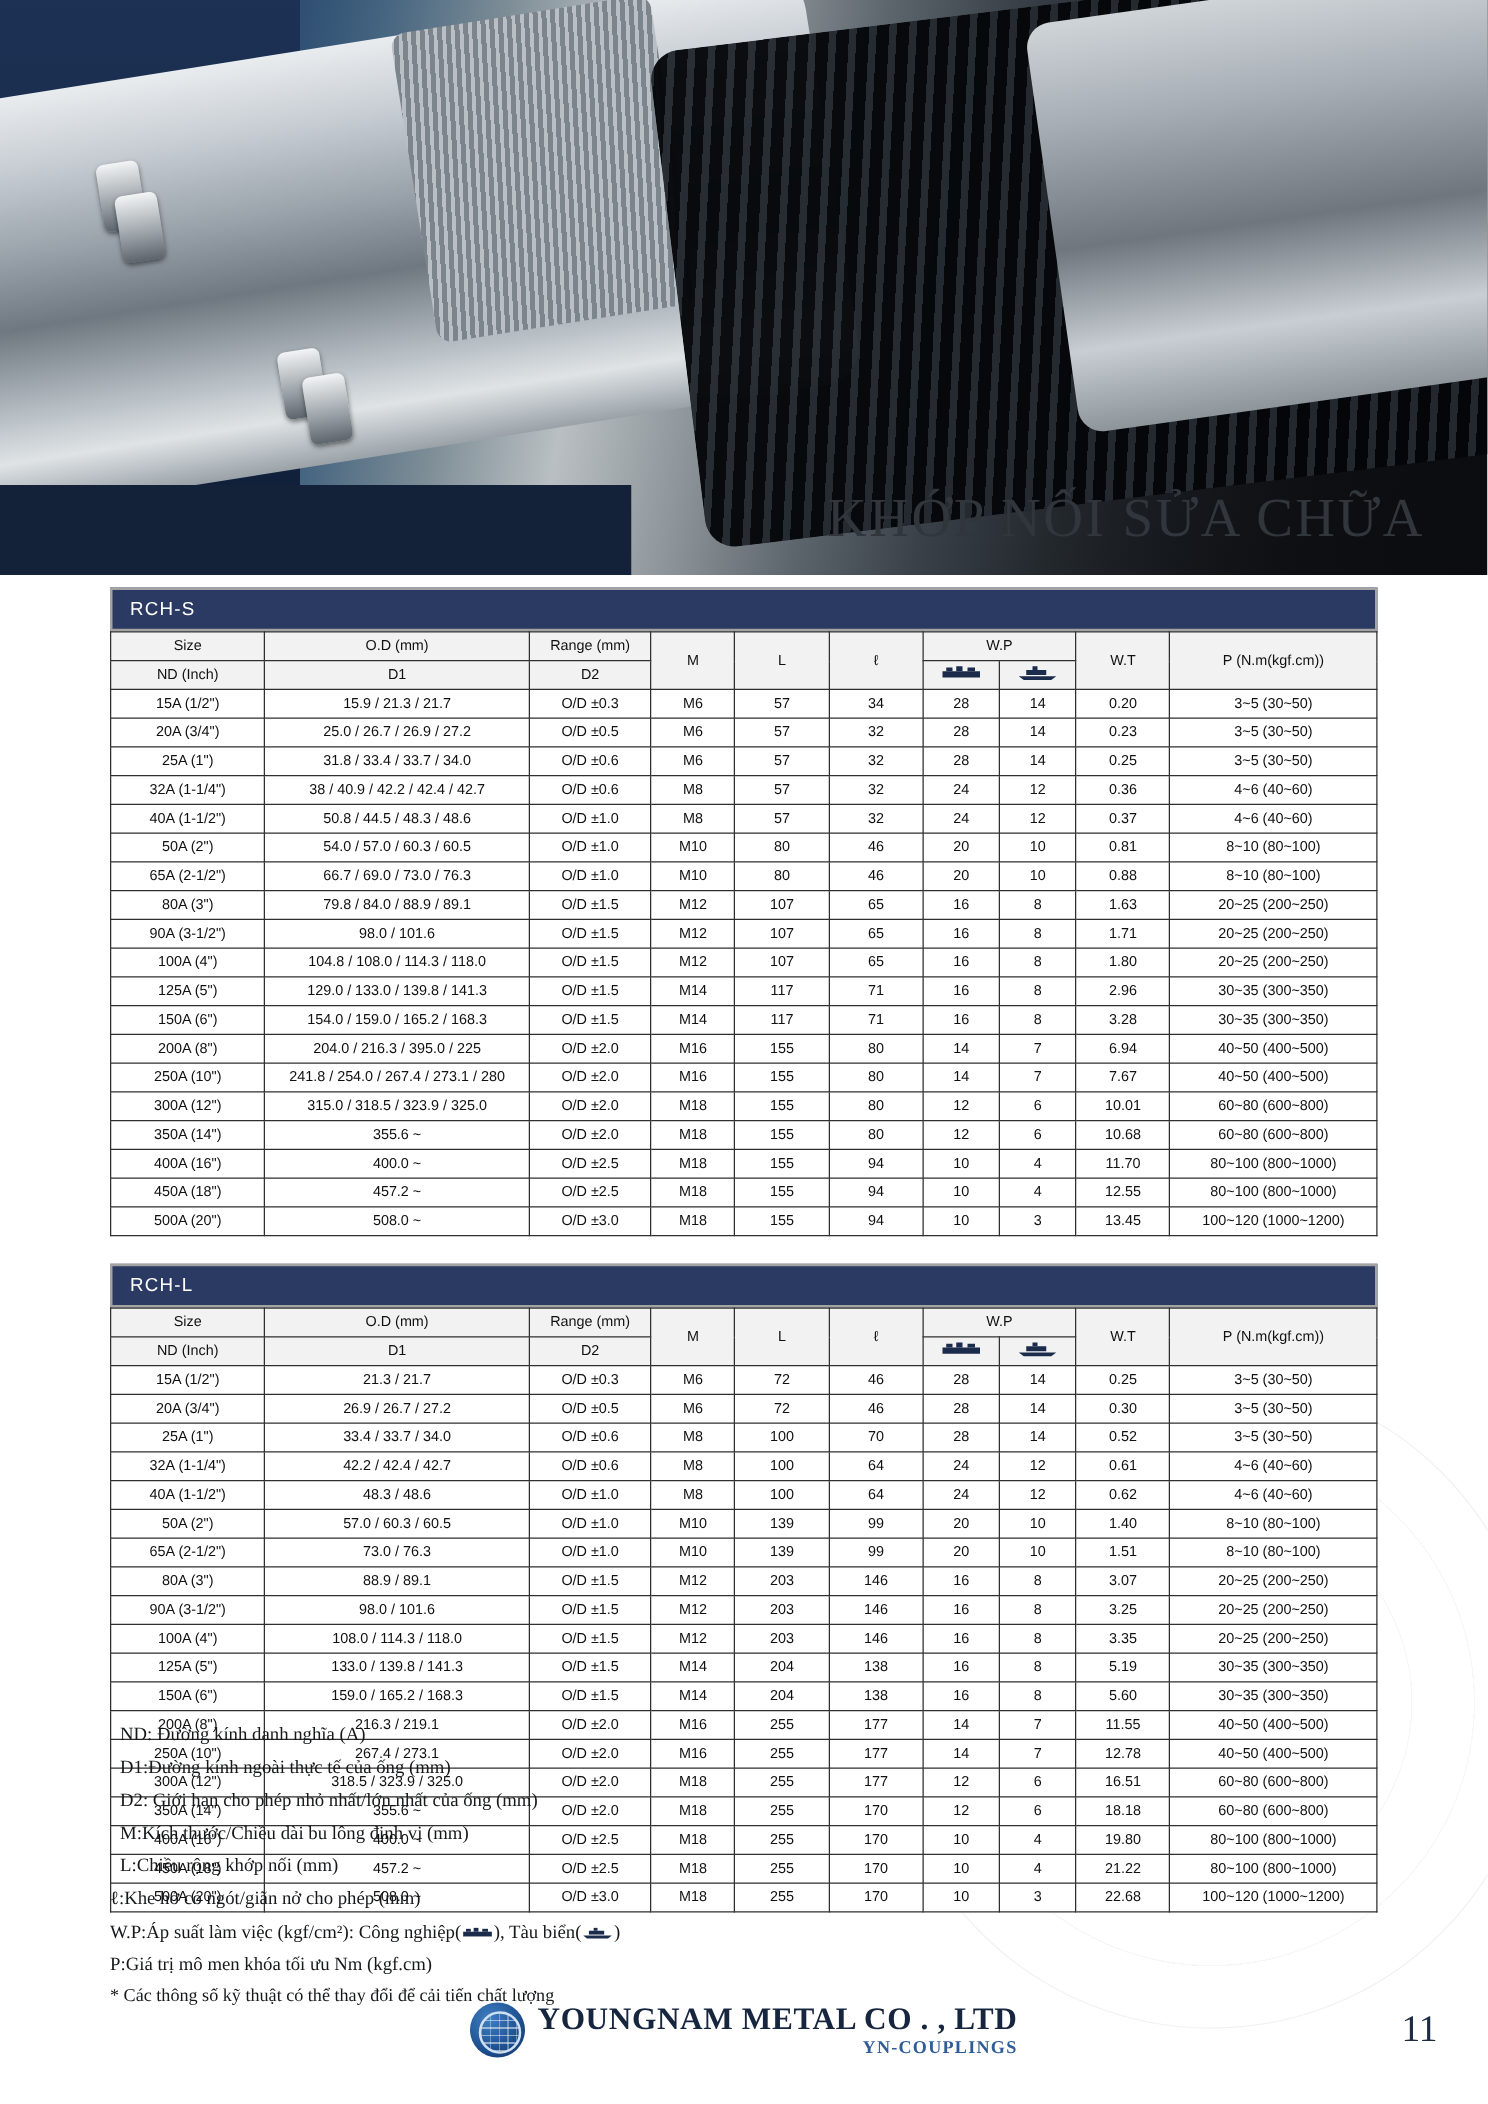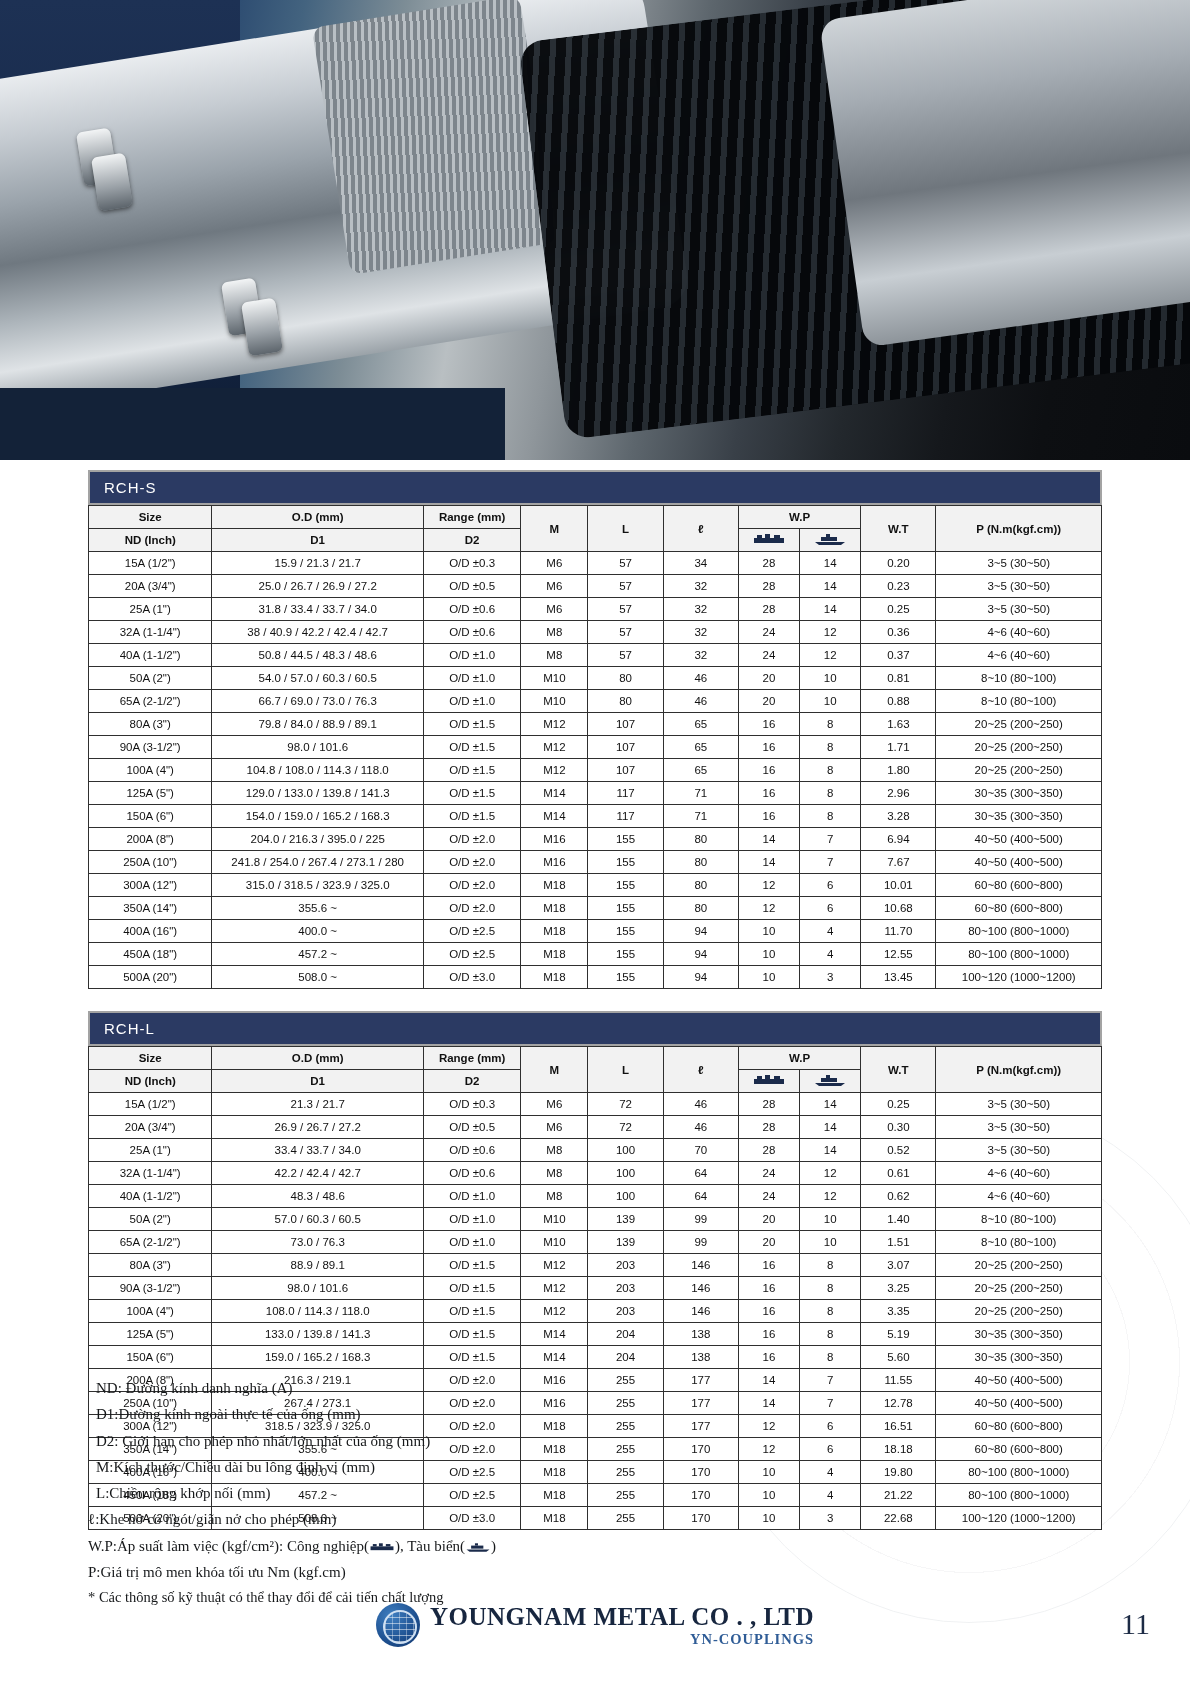--- a/index.html
+++ b/index.html
@@ -80,21 +80,21 @@
   table{border-collapse:collapse;width:100%;font-family:"Liberation Sans", sans-serif;}
   th,td{
     border:1px solid #2f2f2f;
     text-align:center;
     font-size:11.5px;
     color:#111;
     padding:2px 2px;
     height:18px;
     background:#fff;
   }
-  thead th{background:#f2f2f2;font-weight:bold;font-size:11.5px;}
+  thead th{background:#f2f2f2;font-weight:normal;font-size:11.5px;}
   .boat-cell{padding:0;height:15px;}
   .spacer{height:22px;}
   
   .legend{
     position:absolute;left:88px;top:1375px;width:838px;
     font-family:"Liberation Serif", serif;
     font-size:15px;color:#16181a;line-height:1.75;
   }
   .legend-col{display:inline-block;vertical-align:top;}
   .legend-left{width:450px;margin-left:8px;}
@@ -139,20 +139,21 @@
 <div class="hero">
   <div class="tube tube-metal"></div>
   <div class="tube tube-thread"></div>
   <div class="tube tube-black"></div>
   <div class="tube tube-right"></div>
   <div class="bolt" style="left:80px;top:130px;"></div>
   <div class="bolt" style="left:95px;top:155px;"></div>
   <div class="bolt" style="left:225px;top:280px;"></div>
   <div class="bolt" style="left:245px;top:300px;"></div>
   <div class="hero-dark-bottom"></div>
+  <div class="hero-title">KHỚP NỐI SỬA CHỮA</div>
 </div>
 
 <div class="watermark"></div>
 
 <div class="sheet">
 
   <div class="tbl-title">RCH-S</div>
   <table>
     <thead>
       <tr>

